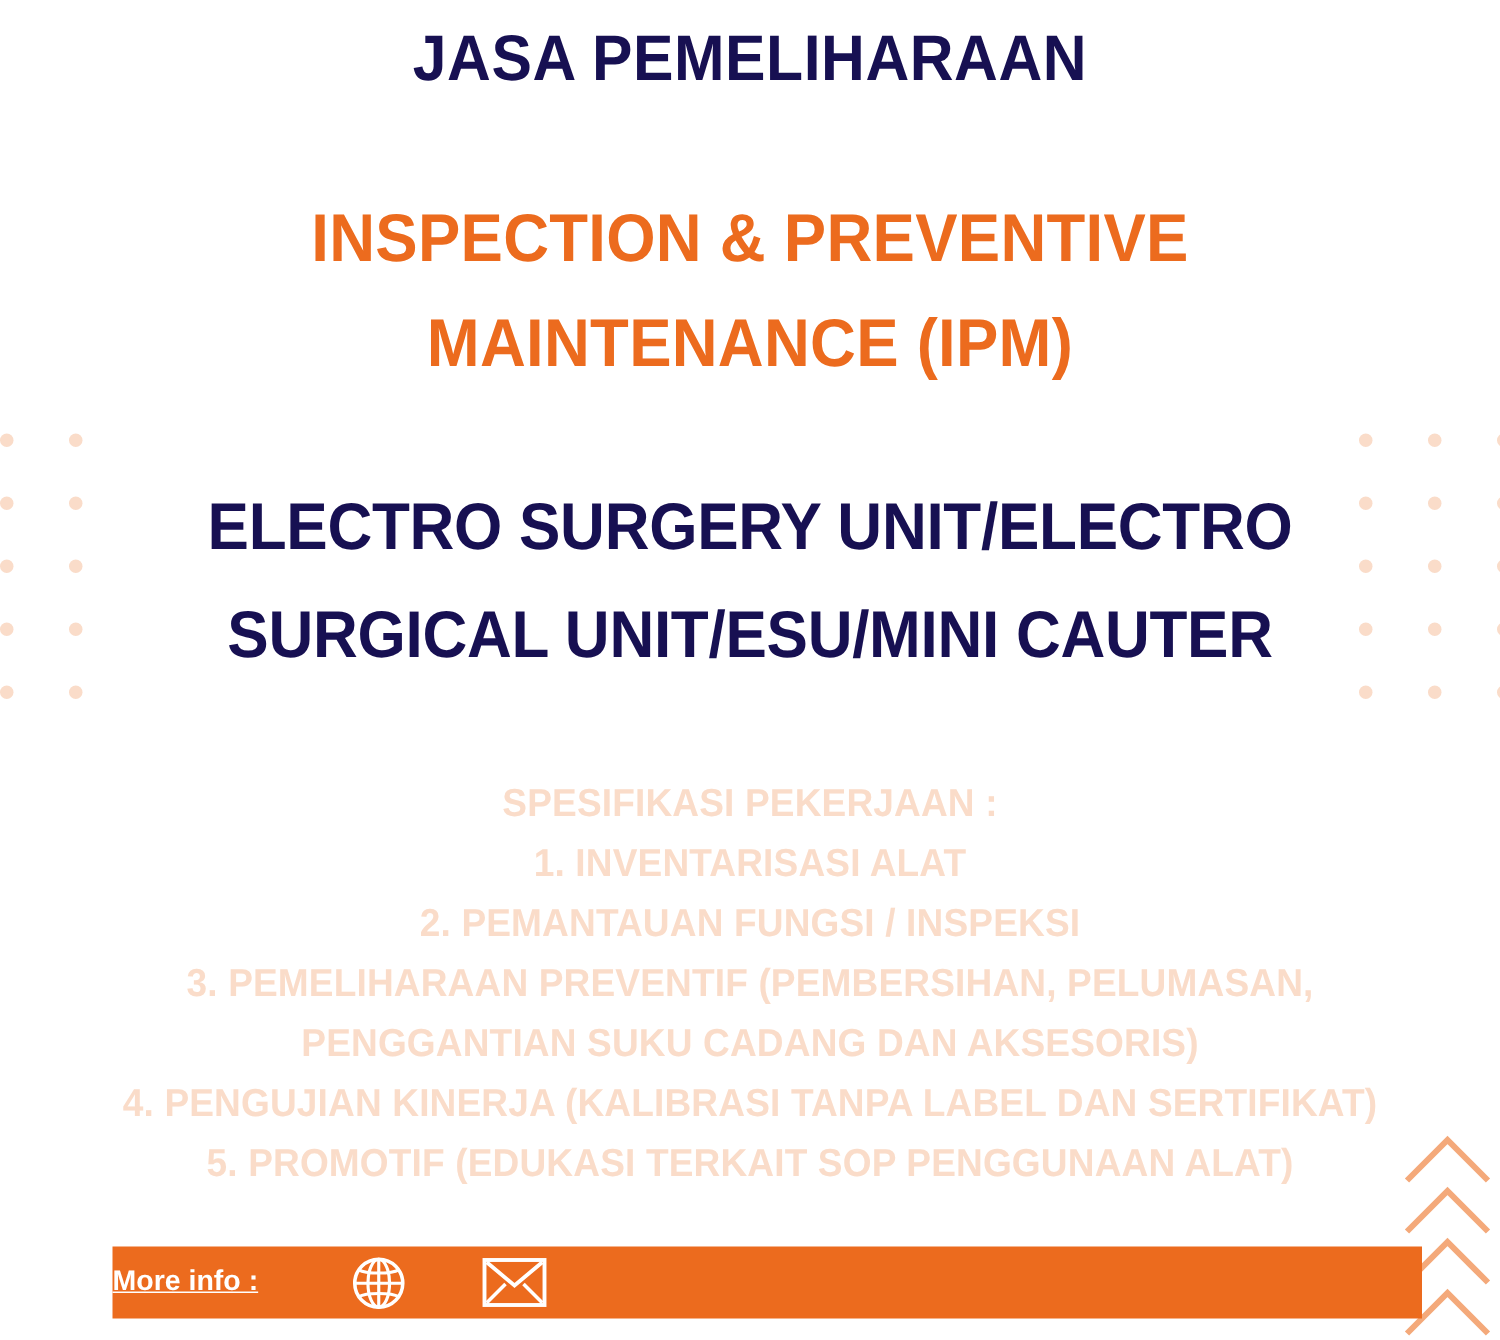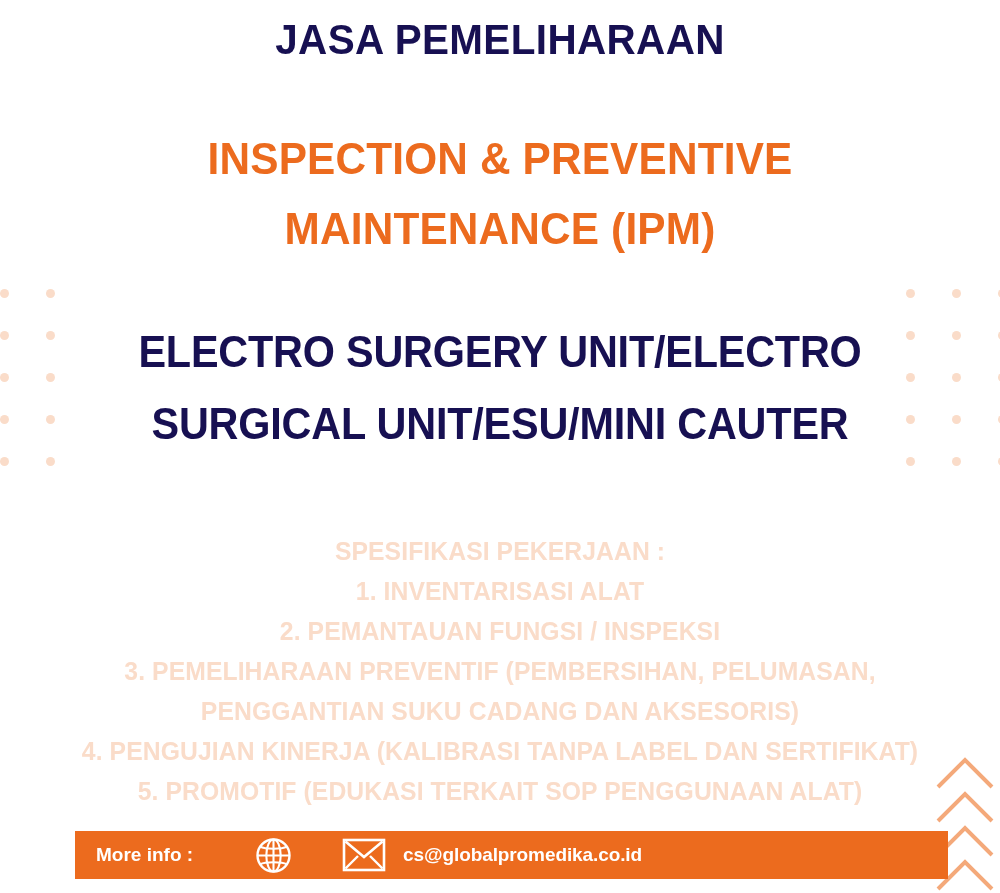--- a/index.html
+++ b/index.html
@@ -94,21 +94,21 @@
     text-align: center;
     font-size: 44px;
     line-height: 72px;
     font-weight: 700;
     letter-spacing: -0.2px;
     color: #171052;
     transform: scaleX(0.94);
   }
 
   .spec-list {
-    margin: 16px;
+    margin: 0;
     padding: 0;
     list-style: none;
     padding-top: 55px;
     text-align: center;
   }
   .spec-list li {
     font-size: 26px;
     line-height: 40px;
     font-weight: 700;
     color: #fadcc9;
@@ -125,22 +125,22 @@
     height: 48px;
     background: #ec6b1e;
     display: flex;
     align-items: center;
     z-index: 4;
   }
   .footer-label {
     color: #ffffff;
     font-size: 19px;
     font-weight: 700;
-    margin-left: 21px;
     white-space: nowrap;
+    text-decoration: underline;
   }
   .footer-item {
     display: flex;
     align-items: center;
     white-space: nowrap;
   }
   .footer-item.web { margin-left: 62px; }
   .footer-item.mail { margin-left: 50px; }
   .footer-icon {
     display: flex;
@@ -248,18 +248,17 @@
 
     <div class="footer-item mail">
       <span class="footer-icon">
         <svg width="44" height="34" viewBox="0 0 44 34" fill="none" aria-hidden="true">
           <rect x="2" y="2" width="40" height="30" stroke="#ffffff" stroke-width="2.6" fill="none"></rect>
           <polyline points="3.5,3.5 22,19 40.5,3.5" stroke="#ffffff" stroke-width="2.6" fill="none"></polyline>
           <line x1="3.5" y1="30.5" x2="16" y2="18" stroke="#ffffff" stroke-width="2.4"></line>
           <line x1="40.5" y1="30.5" x2="28" y2="18" stroke="#ffffff" stroke-width="2.4"></line>
         </svg>
       </span>
-      <span class="footer-text">cs@globalpromedika.co.id</span>
     </div>
 
   </div>
 
 </div>
 
 </body></html>

